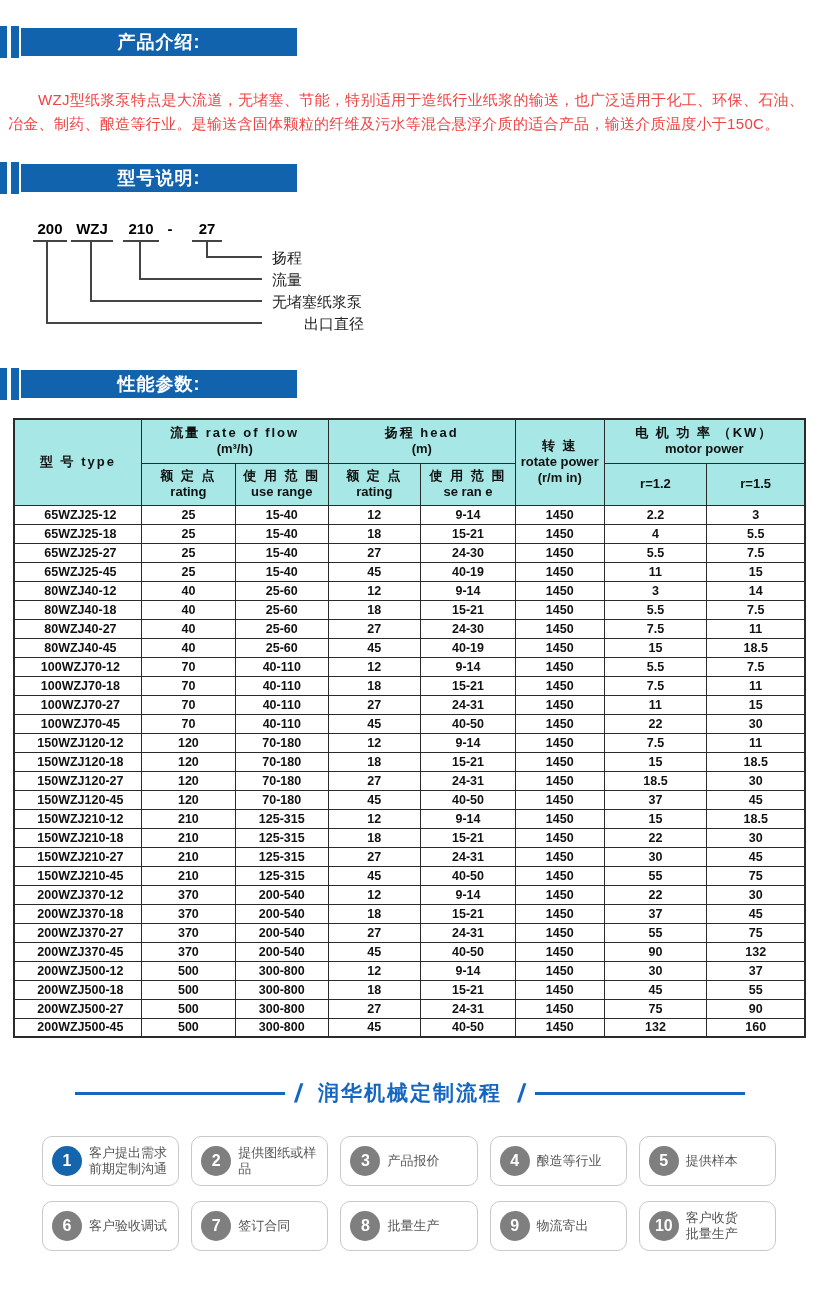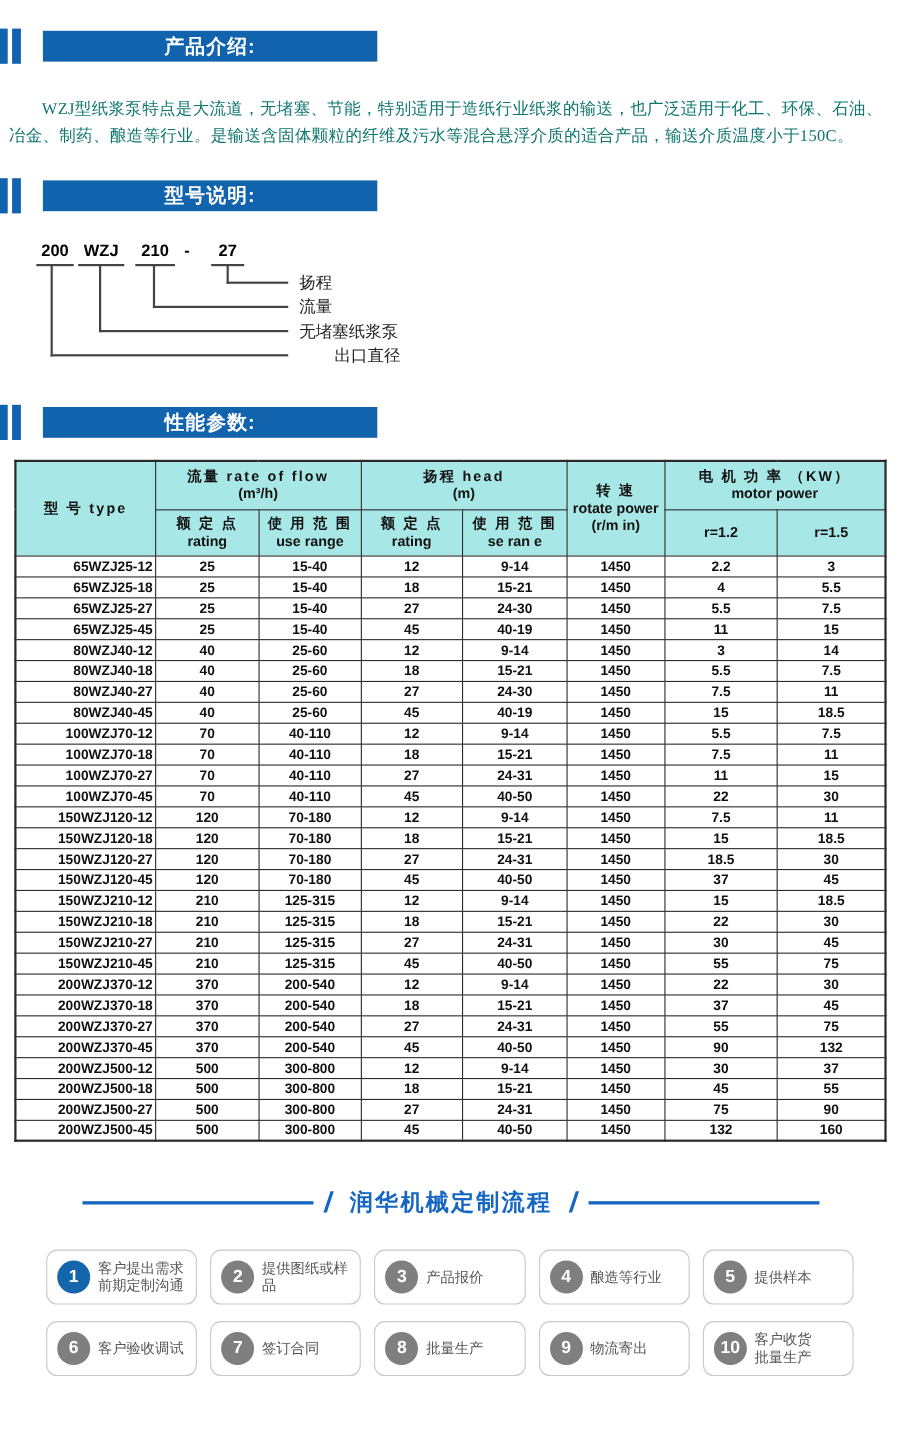--- a/index.html
+++ b/index.html
@@ -14,28 +14,28 @@
   body{
     width:820px;height:1302px;margin:0 auto;background:#fff;
     font-family:"Liberation Sans","DejaVu Sans",sans-serif;color:#333;
     position:relative;overflow:hidden;
   }
   
   .banner-row{display:flex;align-items:center;height:32px;margin-top:26px;}
   .banner-row .bar1{width:7px;height:32px;background:var(--banner_blue);}
   .banner-row .bar2{width:8px;height:32px;background:var(--banner_blue);margin-left:4px;}
   .banner-row .banner{
-    width:304px;height:28px;background:var(--banner_blue);margin-left:20px;
+    width:276px;height:28px;background:var(--banner_blue);margin-left:2px;
     color:#fff;font-size:18px;font-weight:bold;display:flex;align-items:center;justify-content:center;
     letter-spacing:1px;
   }
   
   .intro-par{
-    margin:30px 8px 0 8px;font-size:15px;line-height:24px;color:#0f766e;
-    text-indent:2em;letter-spacing:.3px;font-family:Liberation Serif, serif;
+    margin:30px 8px 0 8px;font-size:15px;line-height:24px;color:#ef4444;
+    text-indent:2em;letter-spacing:.3px;
   }
   
   .model-diagram{position:relative;height:122px;margin-top:26px;}
   .model-diagram .tok{position:absolute;top:0;font-size:15px;font-weight:bold;color:#000000;text-align:center;}
   .model-diagram .under{position:absolute;top:20px;border-top:2px solid #444;}
   .model-diagram .lshape{position:absolute;top:21px;border-left:2px solid #444;border-bottom:2px solid #444;}
   .model-diagram .dlabel{position:absolute;left:272px;font-size:15px;color:#222;line-height:18px;}
   
   table.spec{
     width:793px;margin:18px auto 0 13px;border-collapse:collapse;
@@ -44,21 +44,21 @@
   table.spec th{
     background:var(--table_header_bg);border:1px solid var(--table_border);
     font-size:13px;font-weight:bold;color:#111;line-height:16px;padding:2px 0;
   }
   table.spec th .cn{letter-spacing:2px;}
   table.spec td{
     border:1px solid var(--table_border);font-size:12.5px;color:#111;
     height:19px;text-align:center;line-height:14px;padding:0 2px;
     font-weight:bold;white-space:nowrap;overflow:hidden;
   }
-  table.spec td.type-cell{text-align:right;padding-left:7px;}
+  table.spec td.type-cell{text-align:center;padding-left:7px;}
   
   .flow-title{
     display:flex;align-items:center;justify-content:center;margin-top:38px;height:34px;
   }
   .flow-title .rule{height:0;border-top:3px solid var(--flow_blue);width:210px;}
   .flow-title .slash{color:var(--flow_blue);font-size:26px;font-weight:bold;margin:0 10px;transform:skewX(-8deg);}
   .flow-title .ftext{color:var(--flow_blue);font-size:21px;font-weight:bold;letter-spacing:2px;margin:0 6px;}
   .steps-grid{
     margin:26px 44px 0 42px;display:grid;grid-template-columns:repeat(5,1fr);
     column-gap:12px;row-gap:15px;

